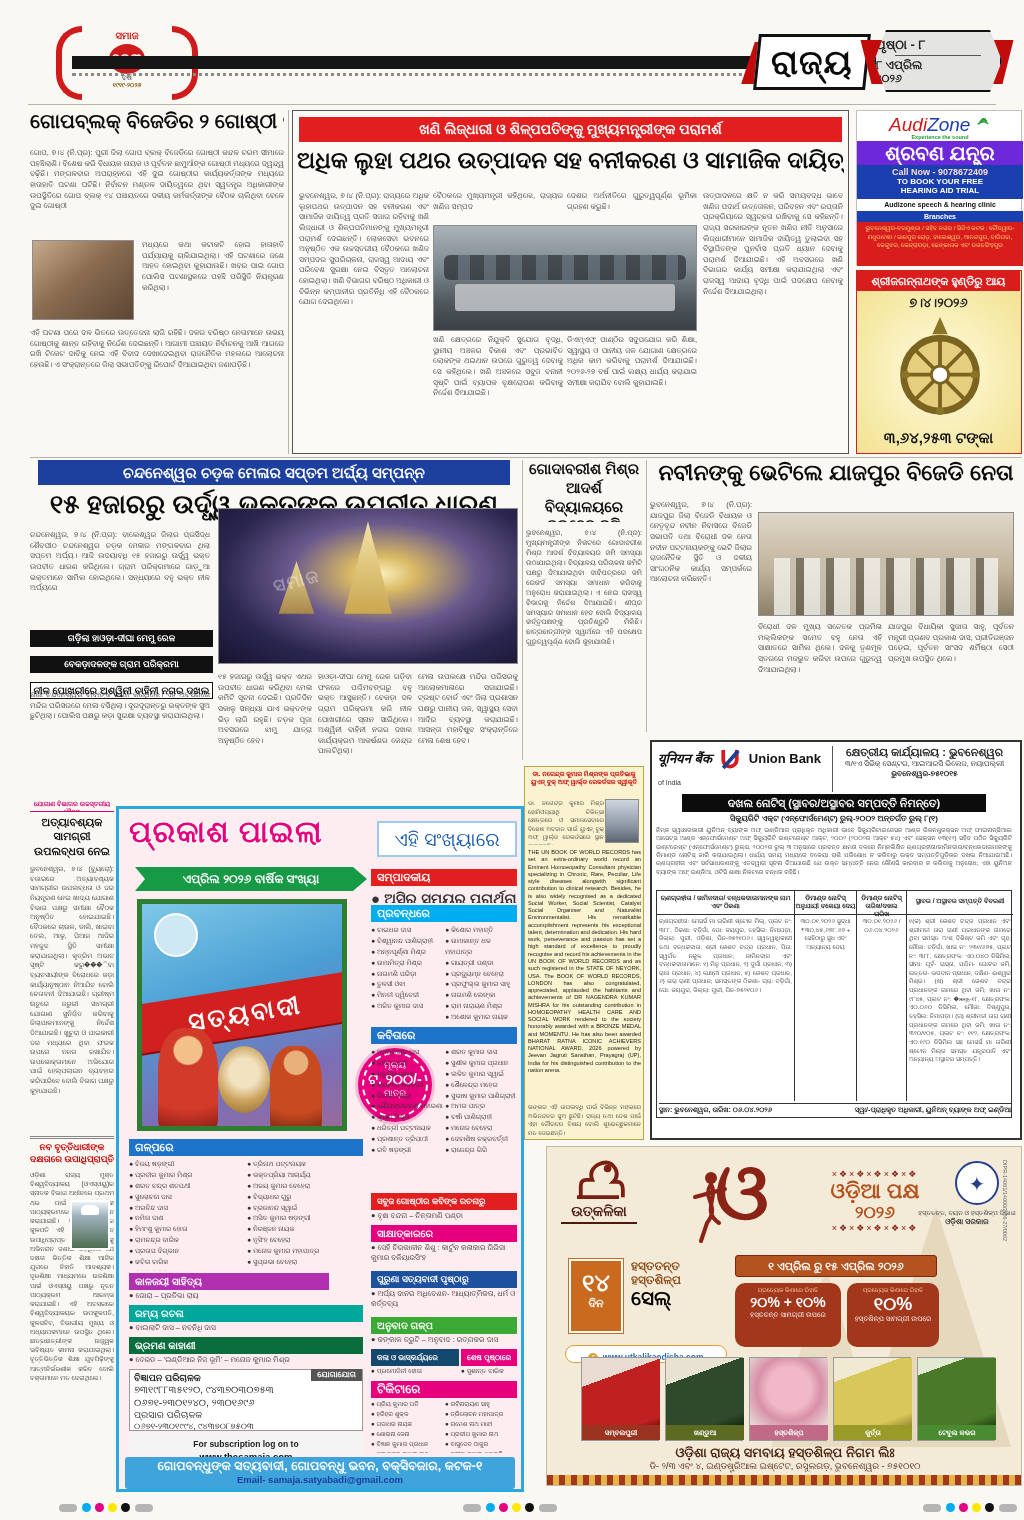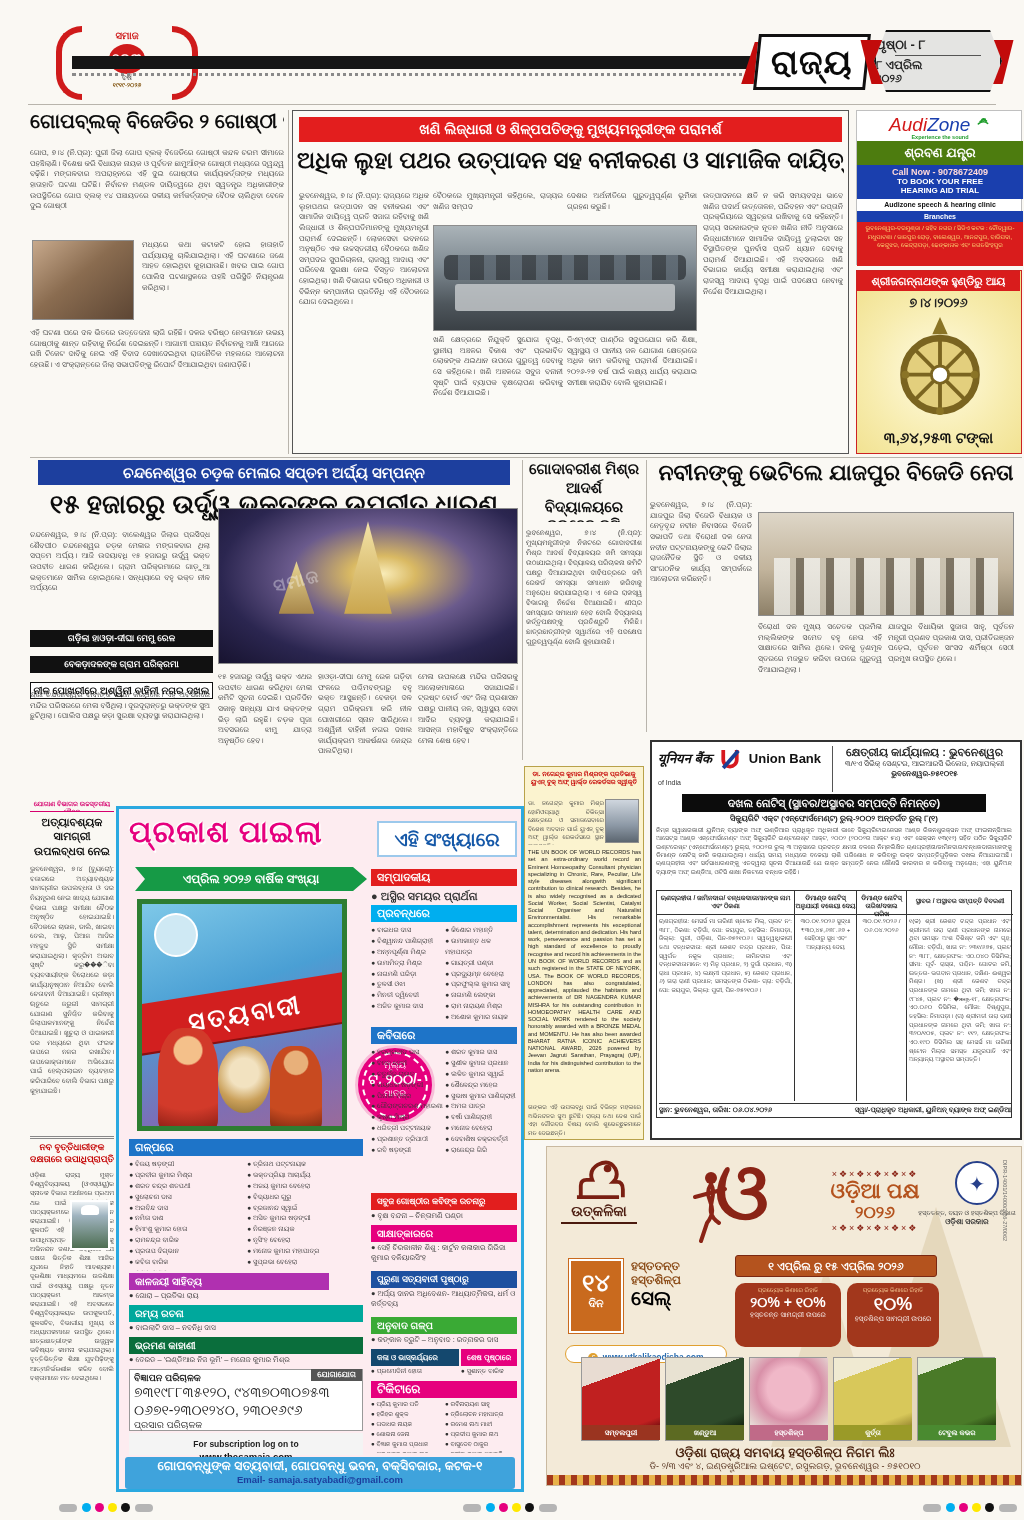--- a/index.html
+++ b/index.html
@@ -81,21 +81,21 @@
   </div>
 
   <div class="abs" style="left:856px;top:110px;width:166px;height:155px;border:1px solid #c0c0c0;background:#fff">
     <div class="abs" style="left:0;top:3px;width:166px;text-align:center">
       <span style="font-size:19px;font-weight:normal;font-style:italic"><span style="color:#d31a1a">Audi</span><span style="color:#1a3fae">Zone</span></span>
       <svg width="16" height="14" viewBox="0 0 24 24" style="vertical-align:top">
           <path d="M4 17a13 13 0 0 1 16-1M7 13a9 9 0 0 1 11-1M10 9.5a5 5 0 0 1 6-.5" stroke="#1f9d2c" fill="none" stroke-width="2.6" stroke-linecap="round"></path>
         </svg>
       <div style="font-size:5.5px;color:#1f9d2c;font-weight:bold;margin-top:-2px">Experience the sound</div>
     </div>
-    <div class="bar" style="position:absolute;left:0;top:30px;width:166px;height:32px;background:#4d7c0f;font-size:13px;line-height:24px">ଶ୍ରବଣ ଯନ୍ତ୍ର</div>
+    <div class="bar" style="position:absolute;left:0;top:30px;width:166px;height:32px;background:#6d28d9;font-size:20px;line-height:24px">ଶ୍ରବଣ ଯନ୍ତ୍ର</div>
     <div class="abs" style="left:0;top:54px;width:166px;height:34px;background:#1a3fae;text-align:center">
       <div style="font-size:9px;font-weight:bold;color:#ffd9d9;padding-top:2px">Call Now - 9078672409</div>
       <div style="font-size:8px;font-weight:bold;color:#fff">TO BOOK YOUR FREE</div>
       <div style="font-size:8px;font-weight:bold;color:#fff">HEARING AID TRIAL</div>
     </div>
     <div style="position:absolute;left:0;top:88px;width:166px;height:12px;font-size:7px;font-weight:bold;text-align:center;color:#111;line-height:12px">Audizone speech &amp; hearing clinic</div>
     <div class="bar" style="position:absolute;left:0;top:100px;width:166px;height:11px;background:#1a3fae;font-size:7px;line-height:11px">Branches</div>
     <div style="position:absolute;left:0;top:111px;width:166px;height:44px;background:#d91c1c;color:#ffe27a;font-size:6px;line-height:1.45;padding:2px 4px;text-align:center;overflow:hidden">ଭୁବନେଶ୍ୱର-ବରମୁଣ୍ଡା / ସହିଦ ନଗର / ସିଡିଏ କଟକ : ଚୌଦ୍ୱାର-ମଧୁପାଟଣା / ଜାଜପୁର ରୋଡ଼, ବାଲେଶ୍ୱର, ଆନନ୍ଦପୁର, ବାରିପଦା, କେନ୍ଦୁଝର, କେନ୍ଦ୍ରାପଡ଼ା, ଢେଙ୍କାନାଳ ଏବଂ ଜଗତସିଂହପୁର</div>
   </div>
 
@@ -208,42 +208,42 @@
   <div class="abs" style="left:30px;top:1142px;width:84px;height:350px">
     <div class="hl" style="font-size:9px;line-height:1.3;text-align:center;color:#c40000;height:26px">ନବ ବୃତ୍ତିଧାରୀଙ୍କ ଦକ୍ଷତାରେ ଉପାଧିପ୍ରାପ୍ତି</div>
     <div class="bt" style="position:absolute;left:0;top:28px;width:84px;height:318px;font-size:6.5px">ଓଡ଼ିଶା ରାଜ୍ୟ ମୁକ୍ତ ବିଶ୍ୱବିଦ୍ୟାଳୟ (ଓଏସ୍ଓୟୁ)ର ସ୍ନାତକ ବିଭାଗ ଅଧୀନରେ ପ୍ରଥମ ଥର ପାଇଁ ବୃତ୍ତିଭିତ୍ତିକ ପାଠ୍ୟକ୍ରମରେ ଉପାଧି ପ୍ରଦାନ କରାଯାଇଛି। ବିଶ୍ୱବିଦ୍ୟାଳୟର କୁଳପତି ଏହି ଅବସରରେ ନବ ଉପାଧିପ୍ରାପ୍ତ ଛାତ୍ରଛାତ୍ରୀଙ୍କୁ ଅଭିନନ୍ଦନ ଜଣାଇ କହିଥିଲେ ଯେ ଦକ୍ଷତା ଭିତ୍ତିକ ଶିକ୍ଷା ଆଜିର ଯୁଗରେ ନିହାତି ଆବଶ୍ୟକ। ଦୂରଶିକ୍ଷା ମାଧ୍ୟମରେ ଉଚ୍ଚଶିକ୍ଷା ପାଇଁ ଓଏସ୍ଓୟୁ ପକ୍ଷରୁ ନୂତନ ପାଠ୍ୟକ୍ରମ ଆରମ୍ଭ କରାଯାଇଛି। ଏହି ଅବସରରେ ବିଶ୍ୱବିଦ୍ୟାଳୟର ଉପକୁଳପତି, କୁଳସଚିବ, ବିଭାଗୀୟ ମୁଖ୍ୟ ଓ ଅଧ୍ୟାପକମାନେ ଉପସ୍ଥିତ ଥିଲେ। ଛାତ୍ରଛାତ୍ରୀଙ୍କ ଉଜ୍ଜ୍ୱଳ ଭବିଷ୍ୟତ କାମନା କରାଯାଇଥିଲା। ବୃତ୍ତିଭିତ୍ତିକ ଶିକ୍ଷା ଯୁବପିଢ଼ିଙ୍କୁ ଆତ୍ମନିର୍ଭରଶୀଳ କରିବ ବୋଲି ବକ୍ତାମାନେ ମତ ଦେଇଥିଲେ।</div>
     <div class="photo" style="left:40px;top:58px;width:40px;height:50px;border:2px solid #fff;background:linear-gradient(180deg,#eef3f6 0%,#9fb3bf 30%,#4e6e52 100%)">
       <div class="abs" style="left:25%;top:6%;width:50%;height:22%;background:#fff;border-radius:40% 40% 20% 20%"></div>
     </div>
   </div>
 
   <div class="abs" style="left:116px;top:806px;width:408px;height:686px;border:3px solid #2aa9e0;background:#fdecf0">
     <div style="position:absolute;left:10px;top:6px;width:244px;font-size:30px;font-weight:900;color:#e6007e;text-shadow:1.5px 1.5px 0 #fff,-1px -1px 0 #fff;letter-spacing:1px">ପ୍ରକାଶ ପାଇଲା</div>
-    <div style="position:absolute;left:258px;top:12px;width:140px;height:36px;border:2px solid #9cc9ec;background:#fff;color:#1558a8;font-size:19px;font-weight:bold;text-align:center;line-height:33px">ଏହି ସଂଖ୍ୟାରେ</div>
+    <div style="position:absolute;left:258px;top:12px;width:140px;height:36px;border:2px solid #9cc9ec;background:#fff;color:#1558a8;font-size:19px;font-weight:normal;text-align:center;line-height:33px">ଏହି ସଂଖ୍ୟାରେ</div>
     <div class="bar" style="position:absolute;left:16px;top:58px;width:232px;height:24px;background:#169a46;font-size:12px;line-height:24px;clip-path:polygon(0 0,calc(100% - 14px) 0,100% 50%,calc(100% - 14px) 100%,0 100%,10px 50%)">ଏପ୍ରିଲ ୨୦୨୬ ବାର୍ଷିକ ସଂଖ୍ୟା</div>
 
     <div class="abs" style="left:18px;top:90px;width:210px;height:232px;border:5px solid #2e7d32;background:linear-gradient(160deg,#7ec8e8 0%,#4a9fd4 40%,#7a6fb8 75%,#9a6a9a 100%);overflow:hidden">
       <div class="abs" style="left:6%;top:4%;width:22%;height:20%;background:#cfe9f4;border-radius:50%;border:2px solid #fff"></div>
       <div class="abs" style="left:-6%;top:38%;width:115%;height:22%;background:#d21f1f;transform:rotate(-9deg);box-shadow:0 2px 0 #8a1010">
         <span style="display:block;text-align:center;color:#fff;font-size:25px;font-weight:900;line-height:50px;letter-spacing:3px">ସତ୍ୟବାଦୀ</span>
       </div>
       <div class="abs" style="left:8%;bottom:-2%;width:30%;height:46%;background:radial-gradient(circle at 50% 22%,#f4c08a 0 16%,#d23a2a 18% 70%,#8a1e14 100%);border-radius:40% 40% 10% 10%"></div>
       <div class="abs" style="right:10%;bottom:-2%;width:26%;height:38%;background:radial-gradient(circle at 50% 20%,#e8b07a 0 16%,#c84a20 18% 70%,#7a2810 100%);border-radius:40% 40% 10% 10%"></div>
       <div class="abs" style="left:38%;bottom:6%;width:26%;height:30%;background:radial-gradient(circle at 50% 40%,#f2e2c0 0 30%,#caa05a 60%,#8a6a30 100%);border-radius:50%"></div>
     </div>
 
     <div class="abs" style="left:236px;top:236px;width:80px;height:80px;border-radius:50%;background:#e6007e;border:3px solid #f8bcd8;text-align:center;color:#fff">
       <div class="abs" style="left:4px;top:4px;right:4px;bottom:4px;border:2px dashed #fff;border-radius:50%"></div>
       <div style="font-size:9px;margin-top:12px;position:relative">ମୂଲ୍ୟ</div>
       <div style="font-size:14px;font-weight:900;position:relative">ଟ. ୨୦୦/-</div>
       <div style="font-size:9px;position:relative">ମାତ୍ର</div>
     </div>
 
     <div class="secbar" style="position:absolute;left:252px;top:60px;width:146px;background:#e21e1e;font-size:11px">ସମ୍ପାଦକୀୟ</div>
-    <div class="oneline" style="position:absolute;left:252px;top:80px;width:146px;height:14px;font-size:11px;font-weight:bold">● ଅସ୍ଥିର ସମୟର ପ୍ରାର୍ଥନା</div>
+    <div class="oneline" style="position:absolute;left:252px;top:80px;width:146px;height:14px;font-size:15px;font-weight:bold">● ଅସ୍ଥିର ସମୟର ପ୍ରାର୍ଥନା</div>
     <div class="secbar" style="position:absolute;left:252px;top:96px;width:146px;background:#00aeef;font-size:11px">ପ୍ରବନ୍ଧରେ</div>
     <div class="nlist" style="position:absolute;left:252px;top:116px;width:74px;height:100px">● ବାଇଧର ଦାସ
 ● ବିଶ୍ୱାନନ୍ଦ ପାଣିଗ୍ରାହୀ
 ● ଅନ୍ନପୂର୍ଣ୍ଣା ମିଶ୍ର
 ● ଉମାମିତ୍ରା ମିଶ୍ର
 ● ନାଗମଣି ପରିଡ଼ା
 ● ତୁଳସୀ ଓଝା
 ● ମିନତୀ ଦ୍ୱିବେଦୀ
 ● ଅଜିତ କୁମାର ଦାସ</div>
     <div class="nlist" style="position:absolute;left:326px;top:116px;width:72px;height:100px">● କିଶୋର ମହାନ୍ତି
@@ -326,21 +326,21 @@
     <div class="secbar" style="position:absolute;left:10px;top:464px;width:200px;background:#b030b0;font-size:10px">କାଳଜୟୀ ସାହିତ୍ୟ</div>
     <div class="oneline" style="position:absolute;left:10px;top:482px;width:234px;height:12px">● ଗୋରା – ପ୍ରତିଭା ରାୟ</div>
     <div class="secbar" style="position:absolute;left:10px;top:496px;width:234px;background:#00a89c;font-size:10px">ରମ୍ୟ ରଚନା</div>
     <div class="oneline" style="position:absolute;left:10px;top:514px;width:234px;height:12px">● ବାଇଲାଟି ଦାସ – ନବନିଧି ଦାସ</div>
     <div class="secbar" style="position:absolute;left:10px;top:528px;width:234px;background:#0a6e3c;font-size:10px">ଭ୍ରମଣ କାହାଣୀ</div>
     <div class="oneline" style="position:absolute;left:10px;top:546px;width:234px;height:12px">● ତେରଡ – 'ଇଣ୍ଡିଆର ନିଜ ଭୂମି' – ମନୋଜ କୁମାର ମିଶ୍ର</div>
 
     <div class="abs" style="left:10px;top:560px;width:234px;height:62px;background:#fff;border:1px solid #999">
       <div style="position:absolute;right:0;top:-1px;background:#555;color:#fff;font-size:8px;font-weight:bold;padding:1px 6px">ଯୋଗାଯୋଗ</div>
       <div style="font-size:9.5px;font-weight:bold;padding:2px 4px 0">ବିଜ୍ଞାପନ ପରିଚାଳକ</div>
-      <div class="pre" style="font-size:14px;padding:0 4px;line-height:1.25">୭୩୧୯୮୮୩୫୧୨୦, ୯୪୩୭୦୩୦୭୫୩
+      <div class="pre" style="font-size:10px;padding:0 4px;line-height:1.25">୭୩୧୯୮୮୩୫୧୨୦, ୯୪୩୭୦୩୦୭୫୩
 ୦୬୭୧-୨୩୦୧୨୪୦, ୨୩୦୧୬୯୬</div>
       <div style="font-size:9.5px;font-weight:normal;padding:0 4px">ପ୍ରସାର ପରିଚାଳକ</div>
       <div style="font-size:8.5px;padding:0 4px">୦୬୭୧-୨୩୦୧୯୯୪, ୯୪୩୭୦୮୭୫୦୩</div>
     </div>
     <div class="abs" style="left:10px;top:624px;width:234px;text-align:center;background:#f4f4f4;height:22px">
       <span style="font-size:8.5px;font-weight:bold">For subscription log on to</span>
       <a style="font-size:9.5px;font-weight:bold;display:block;color:#111;text-decoration:none">www.thesamaja.com</a>
     </div>
 
     <div class="abs" style="left:6px;top:648px;width:390px;height:32px;background:#3fa3dc;text-align:center;border-radius:3px">

